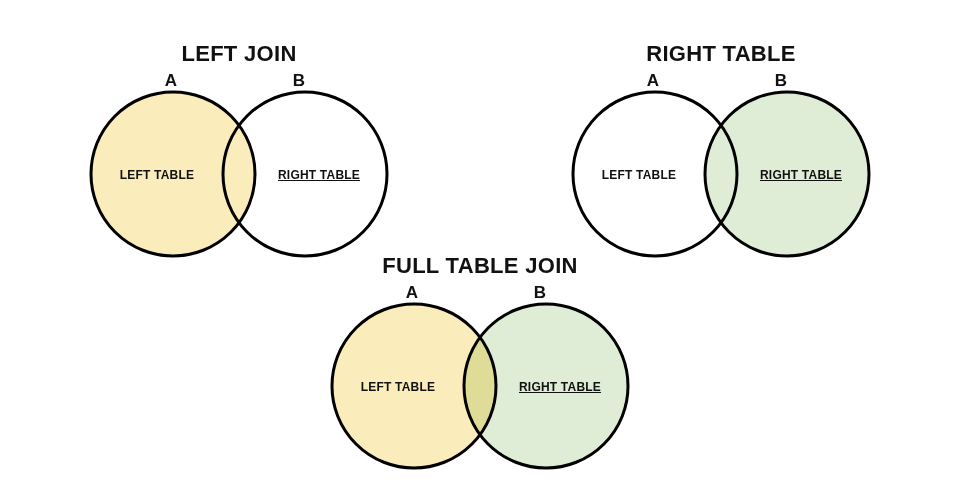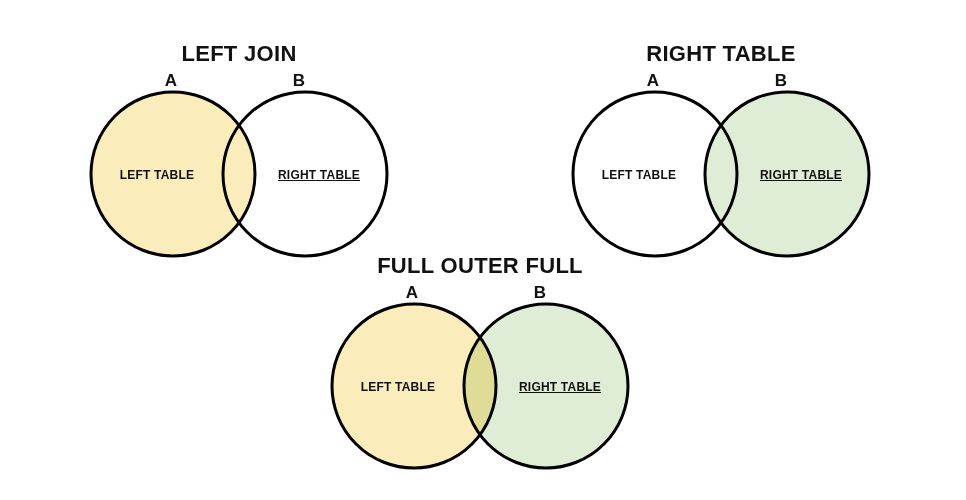--- a/index.html
+++ b/index.html
@@ -104,21 +104,21 @@
     <circle class="region" cx="220" cy="88" r="82" fill="#E0EDD6"></circle>
     <path class="region" d="M 154 39.3 A 82 82 0 0 1 154 136.7 A 82 82 0 0 1 154 39.3 Z" fill="#E0EDD6"></path>
     <circle class="outline" cx="88" cy="88" r="82" stroke="#000000"></circle>
     <circle class="outline" cx="220" cy="88" r="82" stroke="#000000"></circle>
   </svg>
   <div class="table-label left">LEFT TABLE</div>
   <div class="table-label right">RIGHT TABLE</div>
 </section>
 
 <section class="diagram" id="full-outer-join-diagram">
-  <h2 class="diagram-title">FULL OUTER FULL</h2>
+  <h2 class="diagram-title">FULL TABLE JOIN</h2>
   <div class="set-label a">A</div>
   <div class="set-label b">B</div>
   <svg class="venn-svg" viewBox="0 0 308 178">
     <circle class="region" cx="88" cy="88" r="82" fill="#FAEDBB"></circle>
     <circle class="region" cx="220" cy="88" r="82" fill="#E0EDD6"></circle>
     <path class="region" d="M 154 39.3 A 82 82 0 0 1 154 136.7 A 82 82 0 0 1 154 39.3 Z" fill="#DFDC97"></path>
     <circle class="outline" cx="88" cy="88" r="82" stroke="#000000"></circle>
     <circle class="outline" cx="220" cy="88" r="82" stroke="#000000"></circle>
   </svg>
   <div class="table-label left">LEFT TABLE</div>

